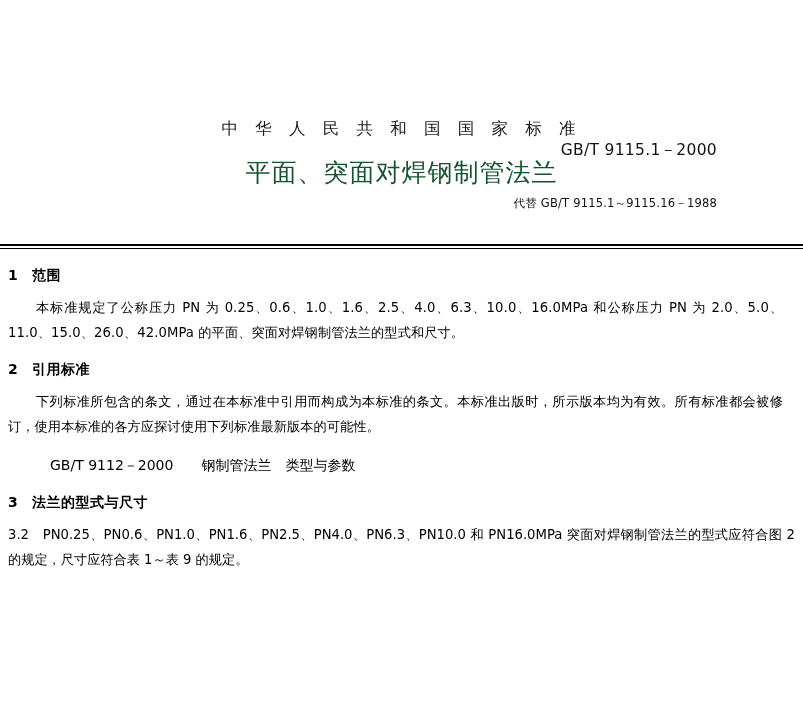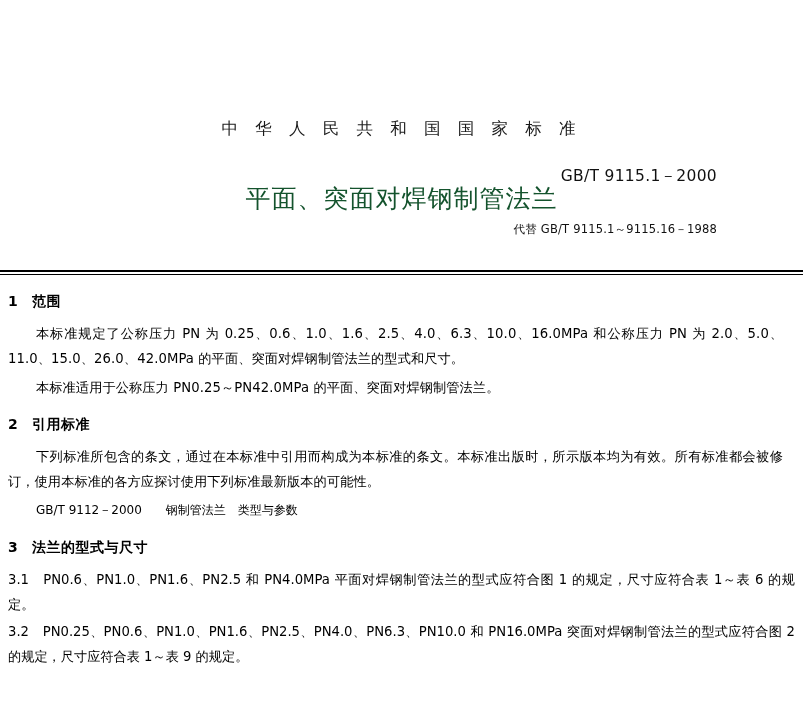--- a/index.html
+++ b/index.html
@@ -29,21 +29,20 @@
   }
   .national-standard {
     font-size: 16.5px;
     letter-spacing: 6px;
     text-align: center;
     color: #1a1a1a;
     font-family: "DejaVu Sans", sans-serif;
   }
   .title-row {
     position: relative;
-    margin-top: 26px;
     height: 86px;
   }
   .main-title {
     position: absolute;
     left: 0;
     right: 0;
     top: 16px;
     text-align: center;
     font-size: 25px;
     letter-spacing: 1px;
@@ -111,23 +110,23 @@
     line-height: 25px;
     margin: 0 12px 4px 0;
     text-align: justify;
     letter-spacing: 0.1px;
   }
   p.indent {
     text-indent: 28px;
   }
   p.ref-line {
     text-indent: 28px;
-    font-size: 12px;
+    font-size: 14px;
     line-height: 25px;
-    margin: 0;
+    margin: 14px;
   }
   p.numbered {
     font-size: 13.2px;
     line-height: 25px;
     margin: 0 0 2px 0;
     text-align: justify;
   }
 </style>
 </head>
 <body>
@@ -147,28 +146,26 @@
 
   <div class="rule-thick"></div>
   <div class="rule-thin"></div>
 
   <div class="content">
 
     <div class="clause-head">
       <span class="num">1</span><span>范围</span>
     </div>
     <p class="para indent">本标准规定了公称压力 PN 为 0.25、0.6、1.0、1.6、2.5、4.0、6.3、10.0、16.0MPa 和公称压力 PN 为 2.0、5.0、11.0、15.0、26.0、42.0MPa 的平面、突面对焊钢制管法兰的型式和尺寸。</p>
-    <p class="para indent">本标准适用于公称压力 PN0.25～PN42.0MPa 的平面、突面对焊钢制管法兰。</p>
 
     <div class="clause-head">
       <span class="num">2</span><span>引用标准</span>
     </div>
     <p class="para indent">下列标准所包含的条文，通过在本标准中引用而构成为本标准的条文。本标准出版时，所示版本均为有效。所有标准都会被修订，使用本标准的各方应探讨使用下列标准最新版本的可能性。</p>
     <p class="ref-line">GB/T 9112－2000　　钢制管法兰　类型与参数</p>
 
     <div class="clause-head">
       <span class="num">3</span><span>法兰的型式与尺寸</span>
     </div>
-    <p class="numbered">3.1　PN0.6、PN1.0、PN1.6、PN2.5 和 PN4.0MPa 平面对焊钢制管法兰的型式应符合图 1 的规定，尺寸应符合表 1～表 6 的规定。</p>
     <p class="numbered">3.2　PN0.25、PN0.6、PN1.0、PN1.6、PN2.5、PN4.0、PN6.3、PN10.0 和 PN16.0MPa 突面对焊钢制管法兰的型式应符合图 2 的规定，尺寸应符合表 1～表 9 的规定。</p>
 
   </div>
 </div>
 
 </body></html>

